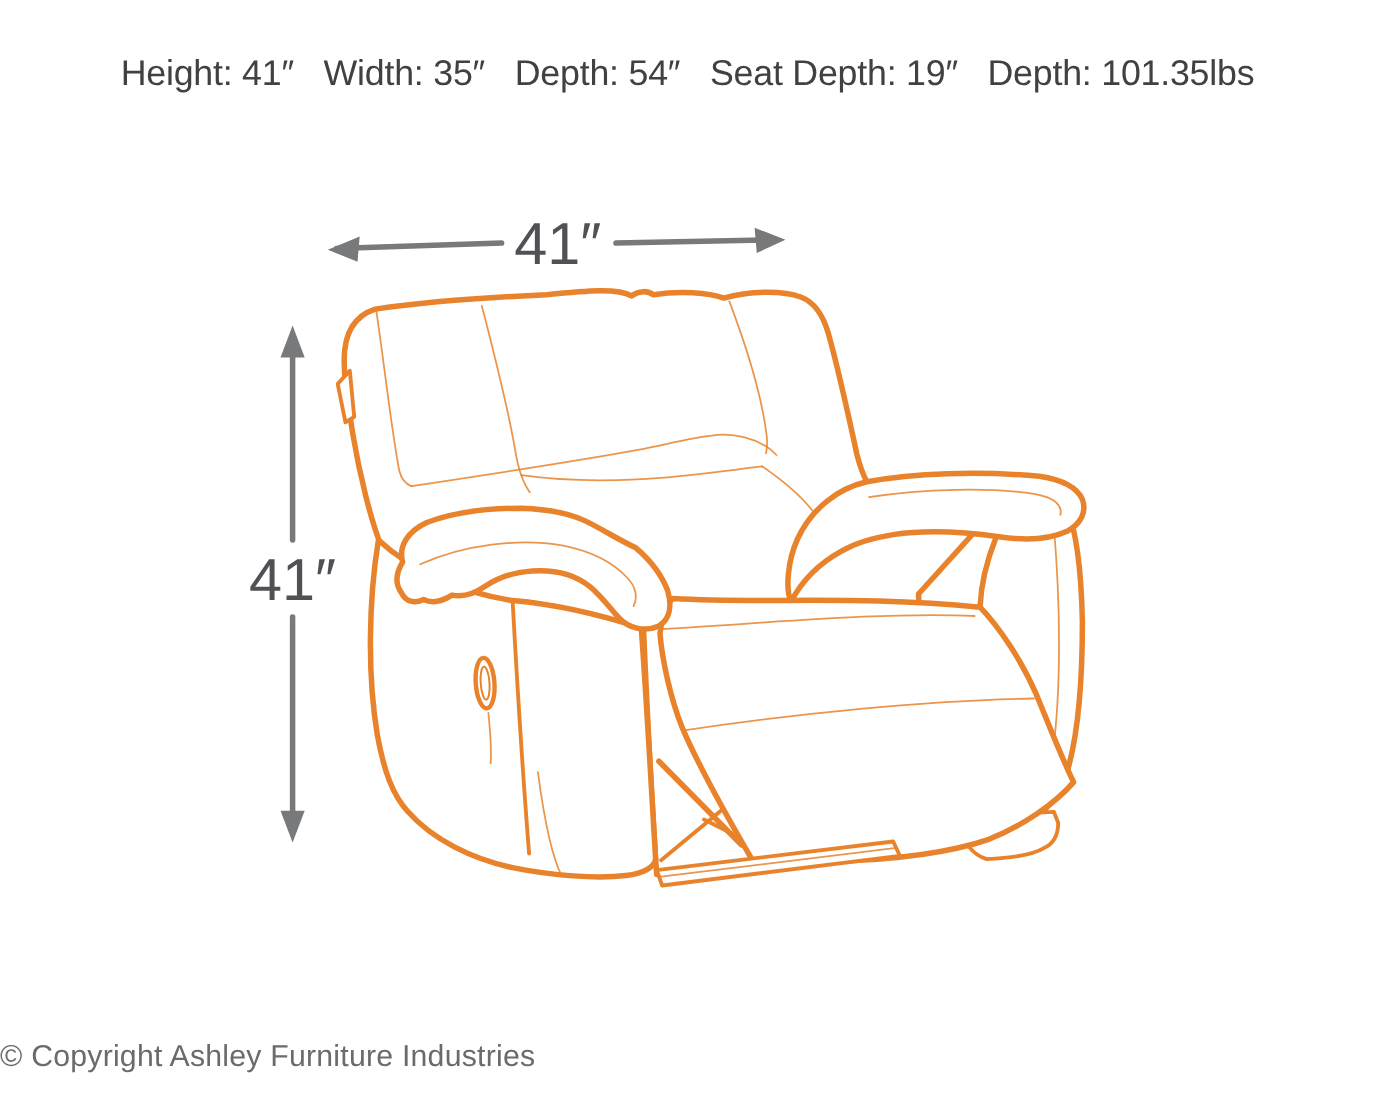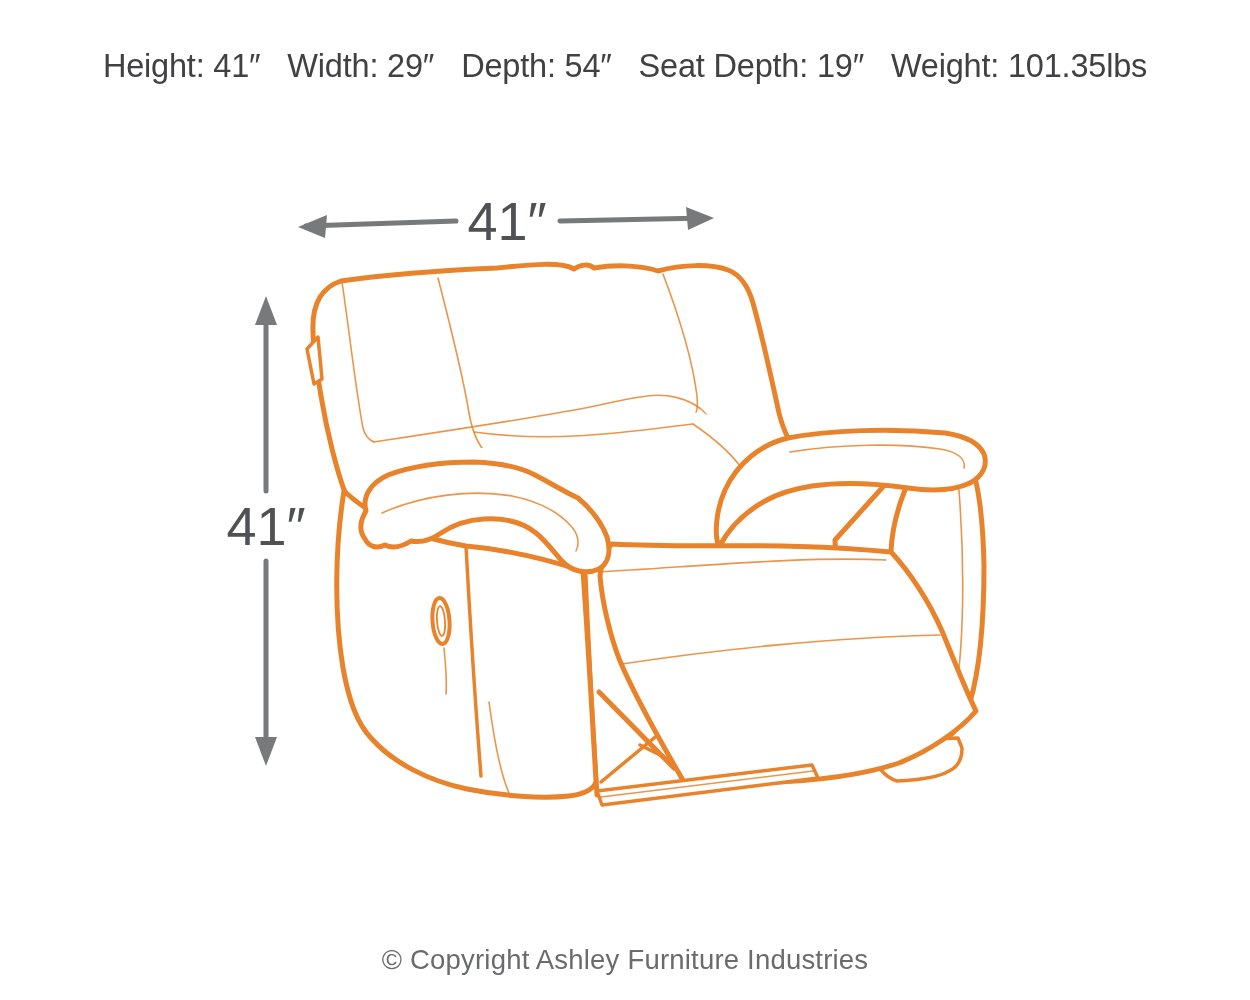--- a/index.html
+++ b/index.html
@@ -17,21 +17,21 @@
   }
   .spec-row{
     position:absolute;top:48px;left:0;right:0;
     display:flex;justify-content:center;gap:27px;
     font-size:32.5px;letter-spacing:-0.2px;color:var(--header-text);
     white-space:nowrap;
   }
   .spec-item{white-space:nowrap;}
   .diagram-svg{position:absolute;left:0;top:0;}
   .footer{
-    position:absolute;top:944px;left:0;right:0;text-align:center;
+    position:absolute;top:944px;left:0;right:0;
     font-size:27.5px;color:var(--footer-text);letter-spacing:0.2px;
   }
   
   .o5{fill:#fff;stroke:var(--outline-orange);stroke-width:5;stroke-linecap:round;stroke-linejoin:round;}
   .o4{fill:#fff;stroke:var(--outline-orange);stroke-width:3.5;stroke-linecap:round;stroke-linejoin:round;}
   .l5{fill:none;stroke:var(--outline-orange);stroke-width:5;stroke-linecap:round;stroke-linejoin:round;}
   .l4{fill:none;stroke:var(--outline-orange);stroke-width:3.5;stroke-linecap:round;stroke-linejoin:round;}
   .t{fill:none;stroke:var(--outline-orange);stroke-width:1.6;stroke-linecap:round;opacity:.85;}
   .whitefill{fill:#fff;stroke:none;}
   .dim{stroke:var(--dimension-gray);stroke-width:5;stroke-linecap:round;fill:none;}
@@ -41,24 +41,24 @@
     font-size:54px;fill:var(--dimension-label);text-anchor:middle;
   }
 </style>
 </head>
 <body>
 
 <div class="page">
 
   <div class="spec-row">
     <span class="spec-item">Height: 41″</span>
-    <span class="spec-item">Width: 29″</span>
+    <span class="spec-item">Width: 35″</span>
     <span class="spec-item">Depth: 54″</span>
     <span class="spec-item">Seat Depth: 19″</span>
-    <span class="spec-item">Weight: 101.35lbs</span>
+    <span class="spec-item">Depth: 101.35lbs</span>
   </div>
 
   <svg class="diagram-svg" width="1250" height="1000" viewBox="0 0 1250 1000">
 
     <g>
       <path class="o5" d="M 313,331
         C 312,306 320,288 341,281
         C 390,274 450,270 497,268
         C 535,264 562,262 574,269
         C 581,264 589,264 594,268

